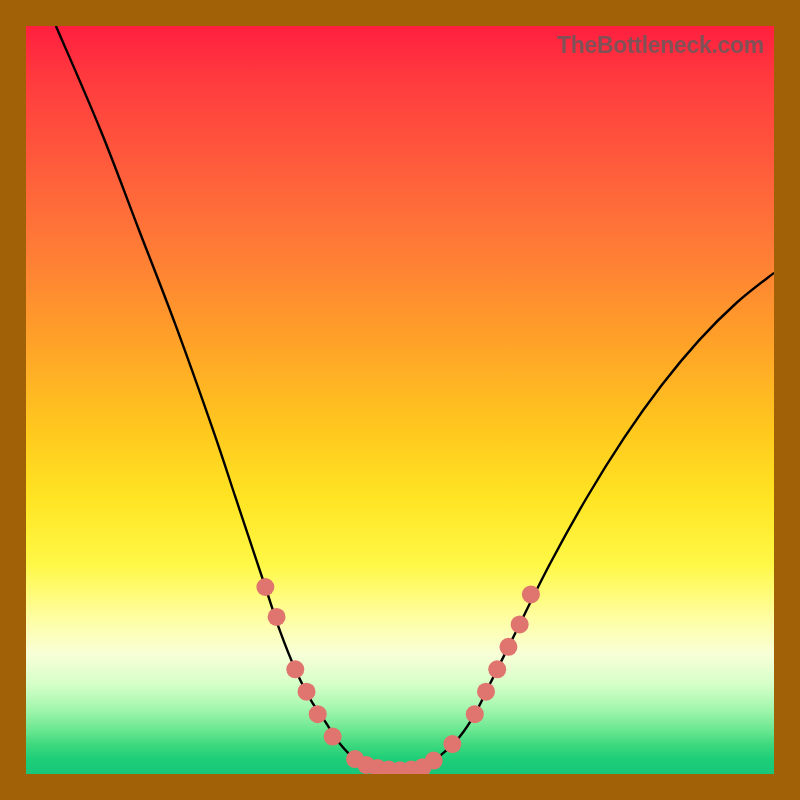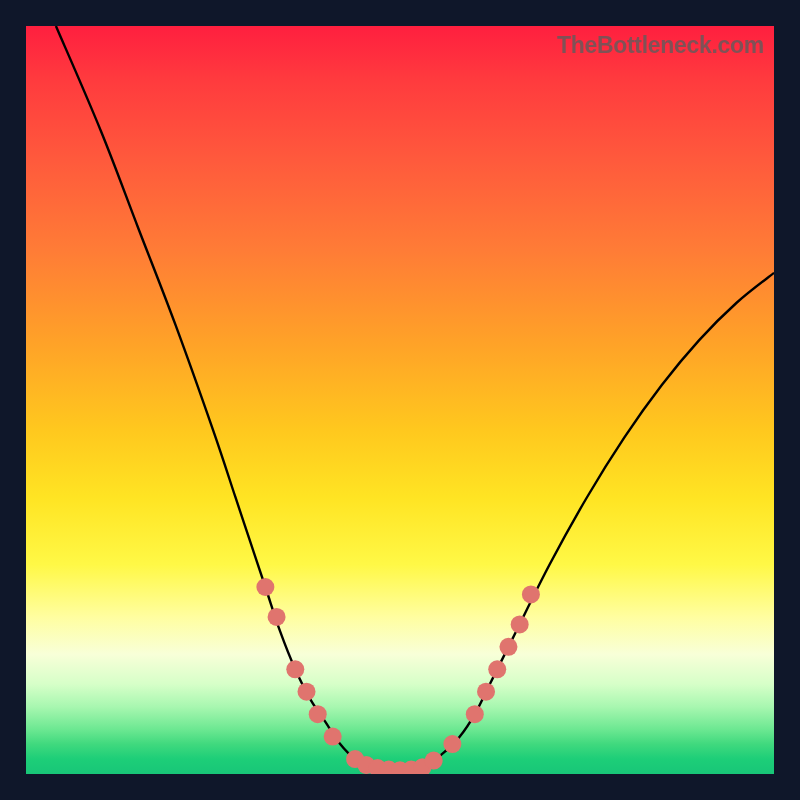--- a/index.html
+++ b/index.html
@@ -7,21 +7,21 @@
     padding: 0;
     width: 800px;
     height: 800px;
     overflow: hidden;
     font-family: Arial, Helvetica, sans-serif;
   }
   .chart-container {
     position: relative;
     width: 800px;
     height: 800px;
-    background: #0f172a;
+    background: #a16207;
   }
   .plot-area {
     position: absolute;
     left: 26px;
     top: 26px;
     width: 748px;
     height: 748px;
     background: linear-gradient(to bottom,
       #ff1f3f 0%,
       #ff3a3e 7%,

